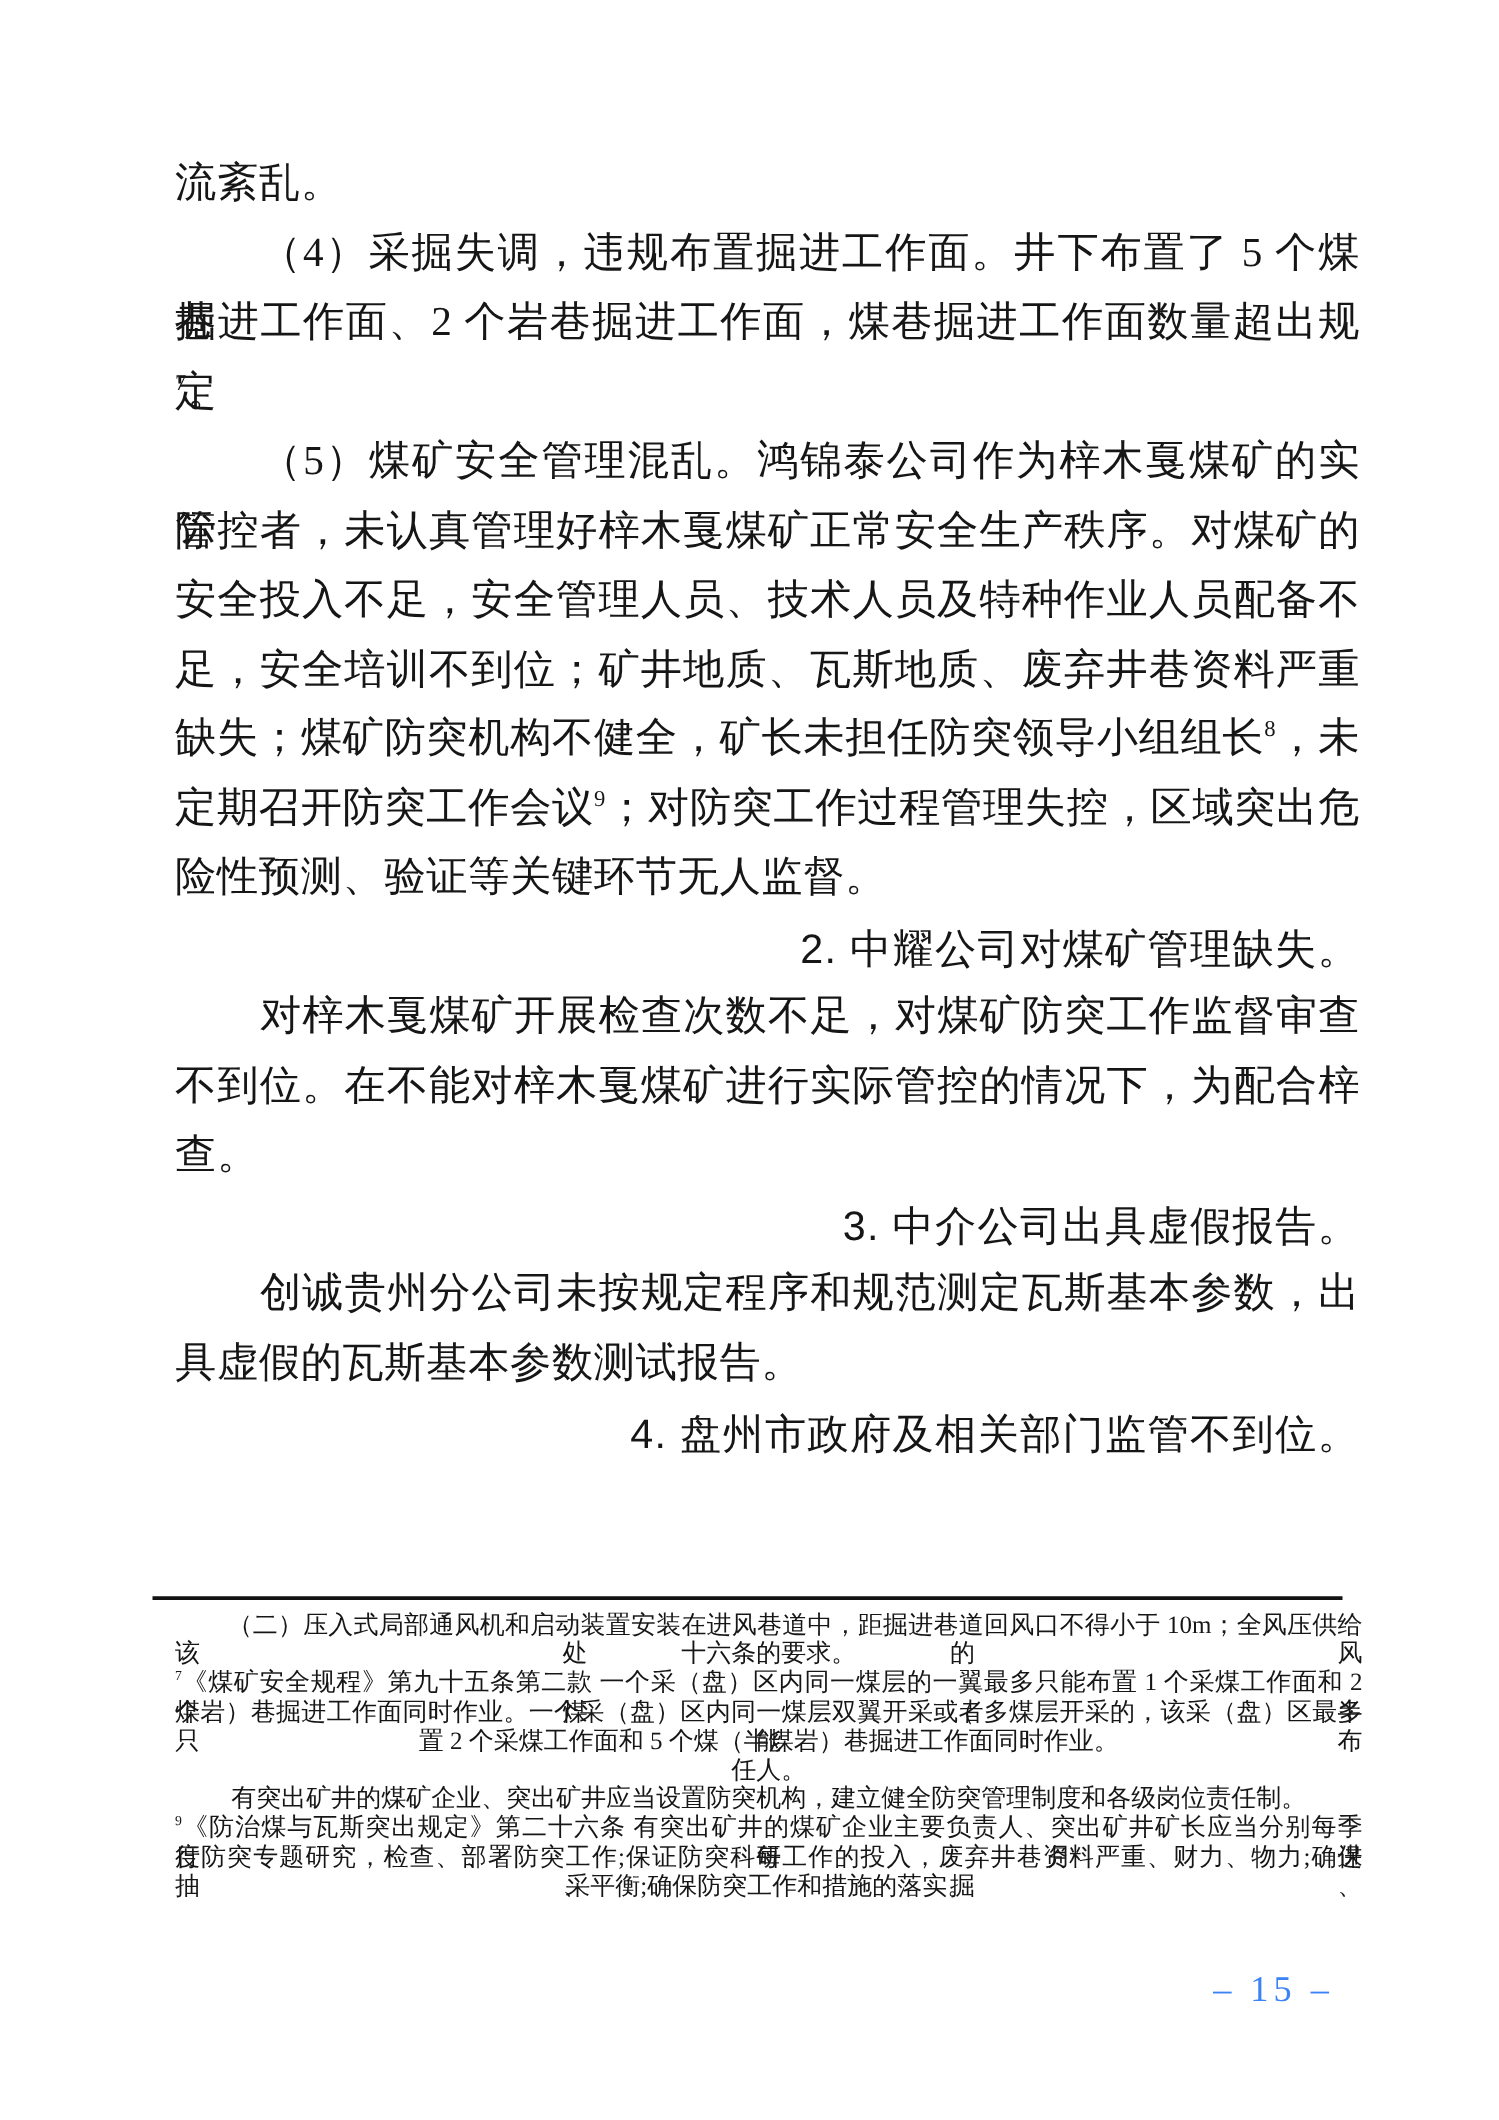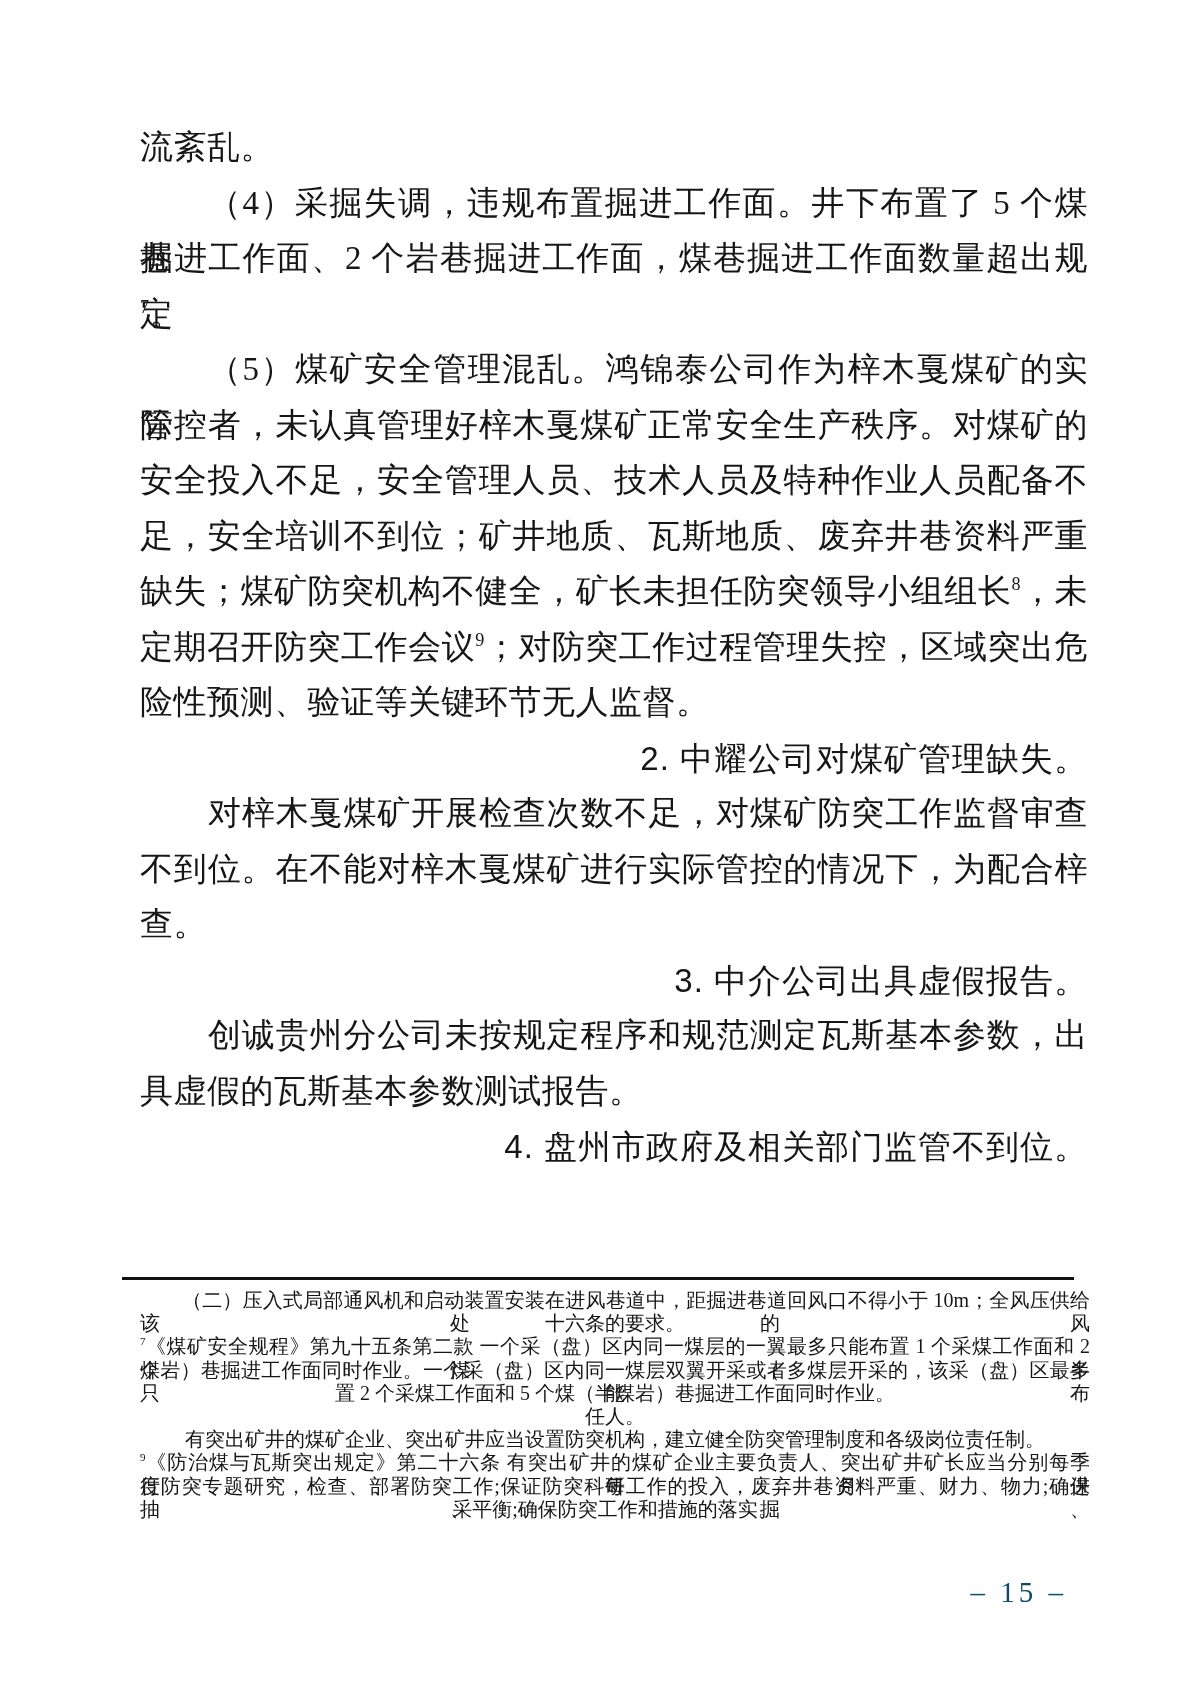--- a/index.html
+++ b/index.html
@@ -53,21 +53,21 @@
   }
   .fline.fill { text-align: justify; text-align-last: justify; }
   .fline.indent { text-indent: 42px; }
 
   
   .page-number {
     position: absolute;
     top: 1576px; right: 132px;
     font-size: 29px;
     letter-spacing: 4px;
-    color: #0c4a6e;
+    color: #3b82f6;
   }
 </style>
 </head>
 <body>
 
 <div class="page">
   <div class="content">
       <div class="bline">流紊乱。</div>
       <div class="bline fill indent">（4）采掘失调，违规布置掘进工作面。井下布置了 5 个煤巷</div>
       <div class="bline fill">掘进工作面、2 个岩巷掘进工作面，煤巷掘进工作面数量超出规定</div>

